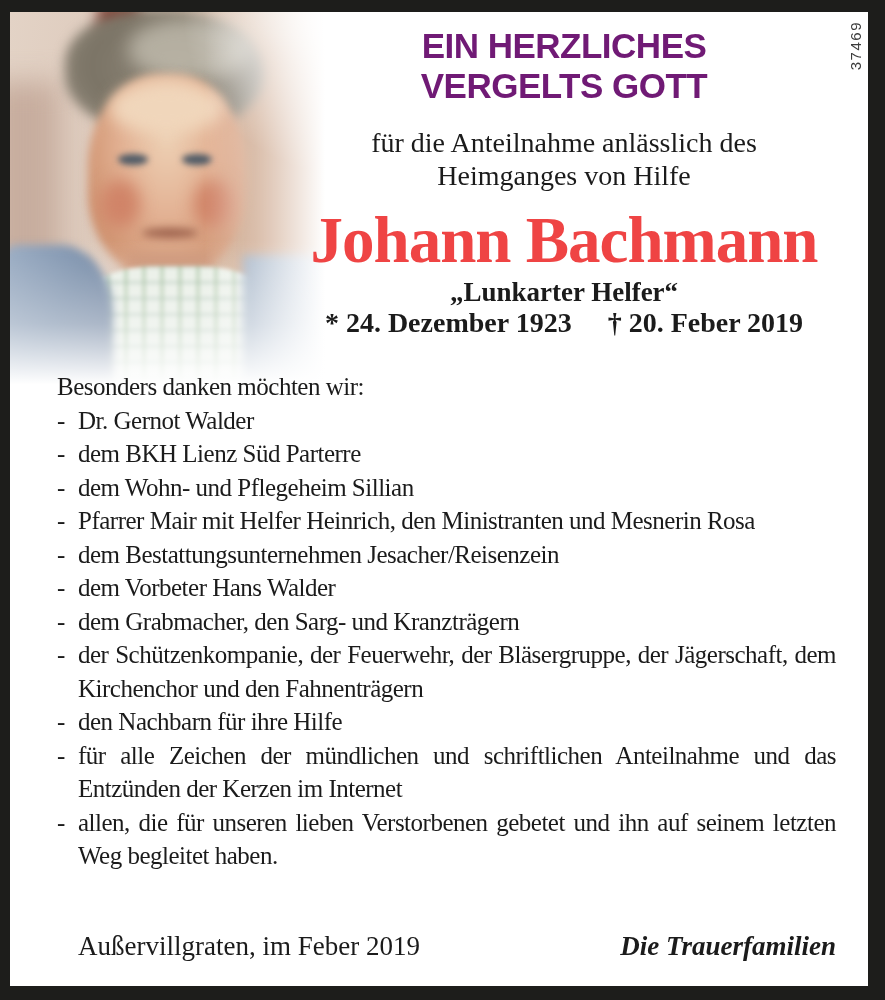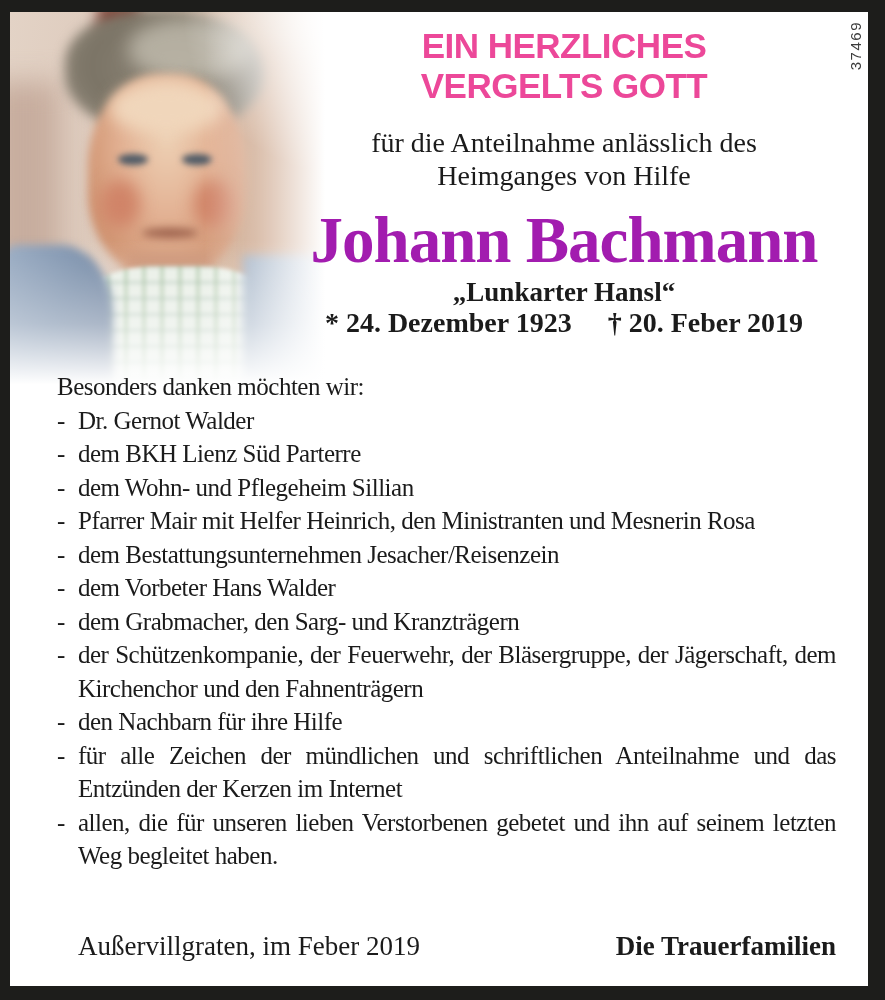--- a/index.html
+++ b/index.html
@@ -47,40 +47,40 @@
       linear-gradient(120deg,#93a7c0 0%,#68809f 50%,#4d6386 100%);}
   .ph-card-r{left:233px;top:243px;width:102px;height:140px;filter:blur(5px);
     background:linear-gradient(240deg,#9db0c6,#6d85a3);}
   .ph-fade-tr{inset:0;background:radial-gradient(circle at 100% 0%,#fff 0%,rgba(255,255,255,0) 32%);z-index:2;}
   .ph-fade-r{inset:0;background:linear-gradient(to right,rgba(255,255,255,0) 58%,rgba(255,255,255,.5) 76%,#fff 94%);z-index:2;}
   .ph-fade-b{inset:0;background:linear-gradient(to bottom,rgba(255,255,255,0) 60%,rgba(255,255,255,.45) 82%,#fff 98%);z-index:2;}
 
   
   .header{position:absolute;left:288px;top:26px;width:552px;text-align:center;z-index:3;}
   .h-title{font-family:"Liberation Sans",sans-serif;font-weight:bold;font-size:35px;
-    line-height:40px;letter-spacing:-0.5px;color:#ec4899;}
+    line-height:40px;letter-spacing:-0.5px;color:#701a75;}
   .h-intro{font-size:28px;line-height:33px;margin-top:20px;}
   .h-intro2{font-size:28px;line-height:33px;}
-  .h-name{font-size:65px;line-height:64px;margin:16px 0 0 0;font-weight:bold;letter-spacing:-1px;color:#a21caf;}
+  .h-name{font-size:65px;line-height:64px;margin:16px 0 0 0;font-weight:bold;letter-spacing:-1px;color:#ef4444;}
   .h-nick{font-size:27px;line-height:30px;font-weight:bold;margin-top:5px;}
   .h-dates{font-size:28px;line-height:32px;font-weight:bold;}
   .h-dates .date + .date{margin-left:36px;}
 
   
   .bodytext{position:absolute;left:57px;top:370px;width:779px;z-index:3;
     font-size:25px;line-height:33.5px;letter-spacing:-0.5px;}
   .intro{margin:0;}
   ul.thanks{margin:0;padding:0;list-style:none;font-family:Liberation Serif, serif;}
   .thanks-item{position:relative;padding-left:21px;text-align:justify;}
   .thanks-item::before{content:"-";position:absolute;left:0;top:0;}
 
   
   .footer{position:absolute;left:57px;right:49px;top:931px;display:flex;
     justify-content:space-between;font-size:27px;z-index:3;margin-left:21px;}
-  .sig{font-weight:bold;}
+  .sig{font-weight:bold;font-style:italic;}
 </style>
 </head>
 <body>
 
 <div class="frame"></div>
 
 <div class="ref">37469</div>
 
 <div class="photo">
   <div class="ph-bg"></div>
@@ -104,21 +104,21 @@
   <div class="ph-fade-r"></div>
   <div class="ph-fade-b"></div>
 </div>
 
 <header class="header">
   <div class="h-title">EIN HERZLICHES</div>
   <div class="h-title">VERGELTS GOTT</div>
   <div class="h-intro">für die Anteilnahme anlässlich des</div>
   <div class="h-intro2">Heimganges von Hilfe</div>
   <h1 class="h-name">Johann Bachmann</h1>
-  <div class="h-nick">„Lunkarter Hansl“</div>
+  <div class="h-nick">„Lunkarter Helfer“</div>
   <div class="h-dates">
     <span class="date">* 24. Dezember 1923</span><span class="date">† 20. Feber 2019</span>
   </div>
 </header>
 
 <main class="bodytext">
   <p class="intro">Besonders danken möchten wir:</p>
   <ul class="thanks">
 
       <li class="thanks-item">Dr. Gernot Walder</li>

